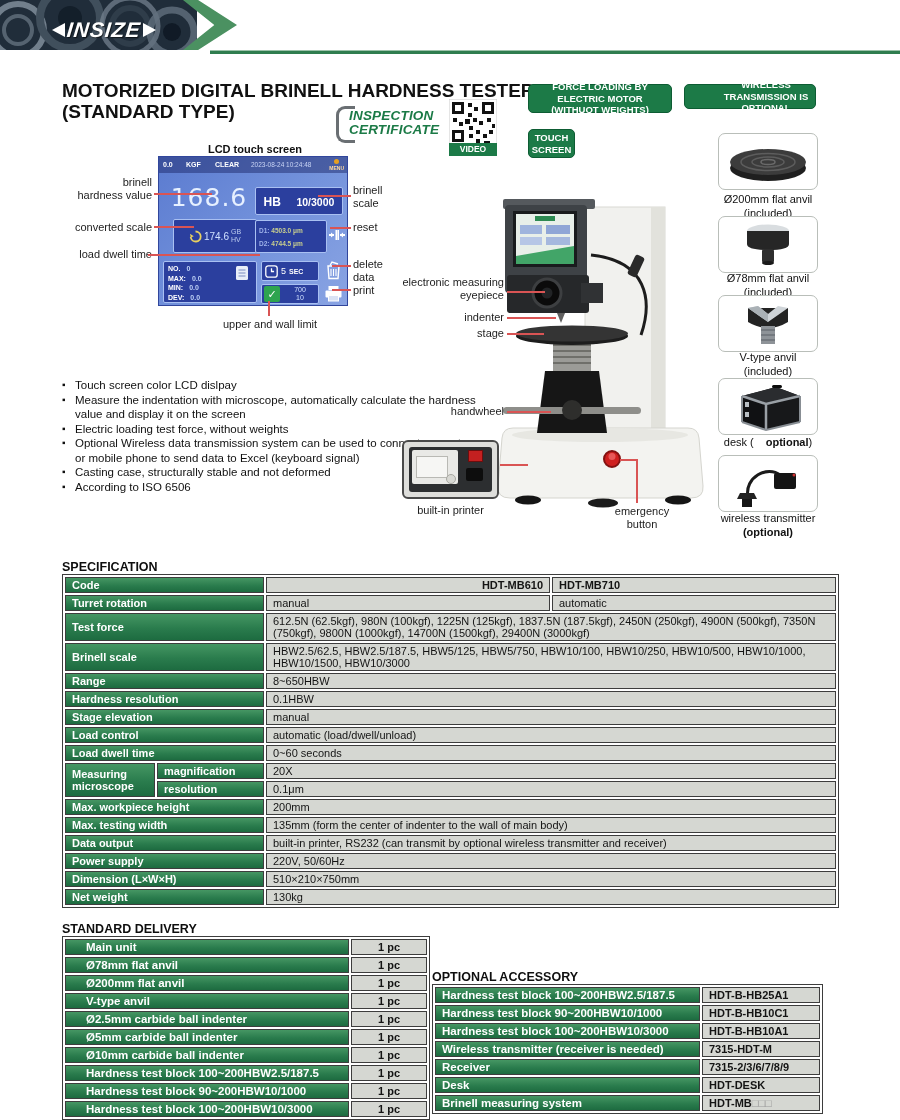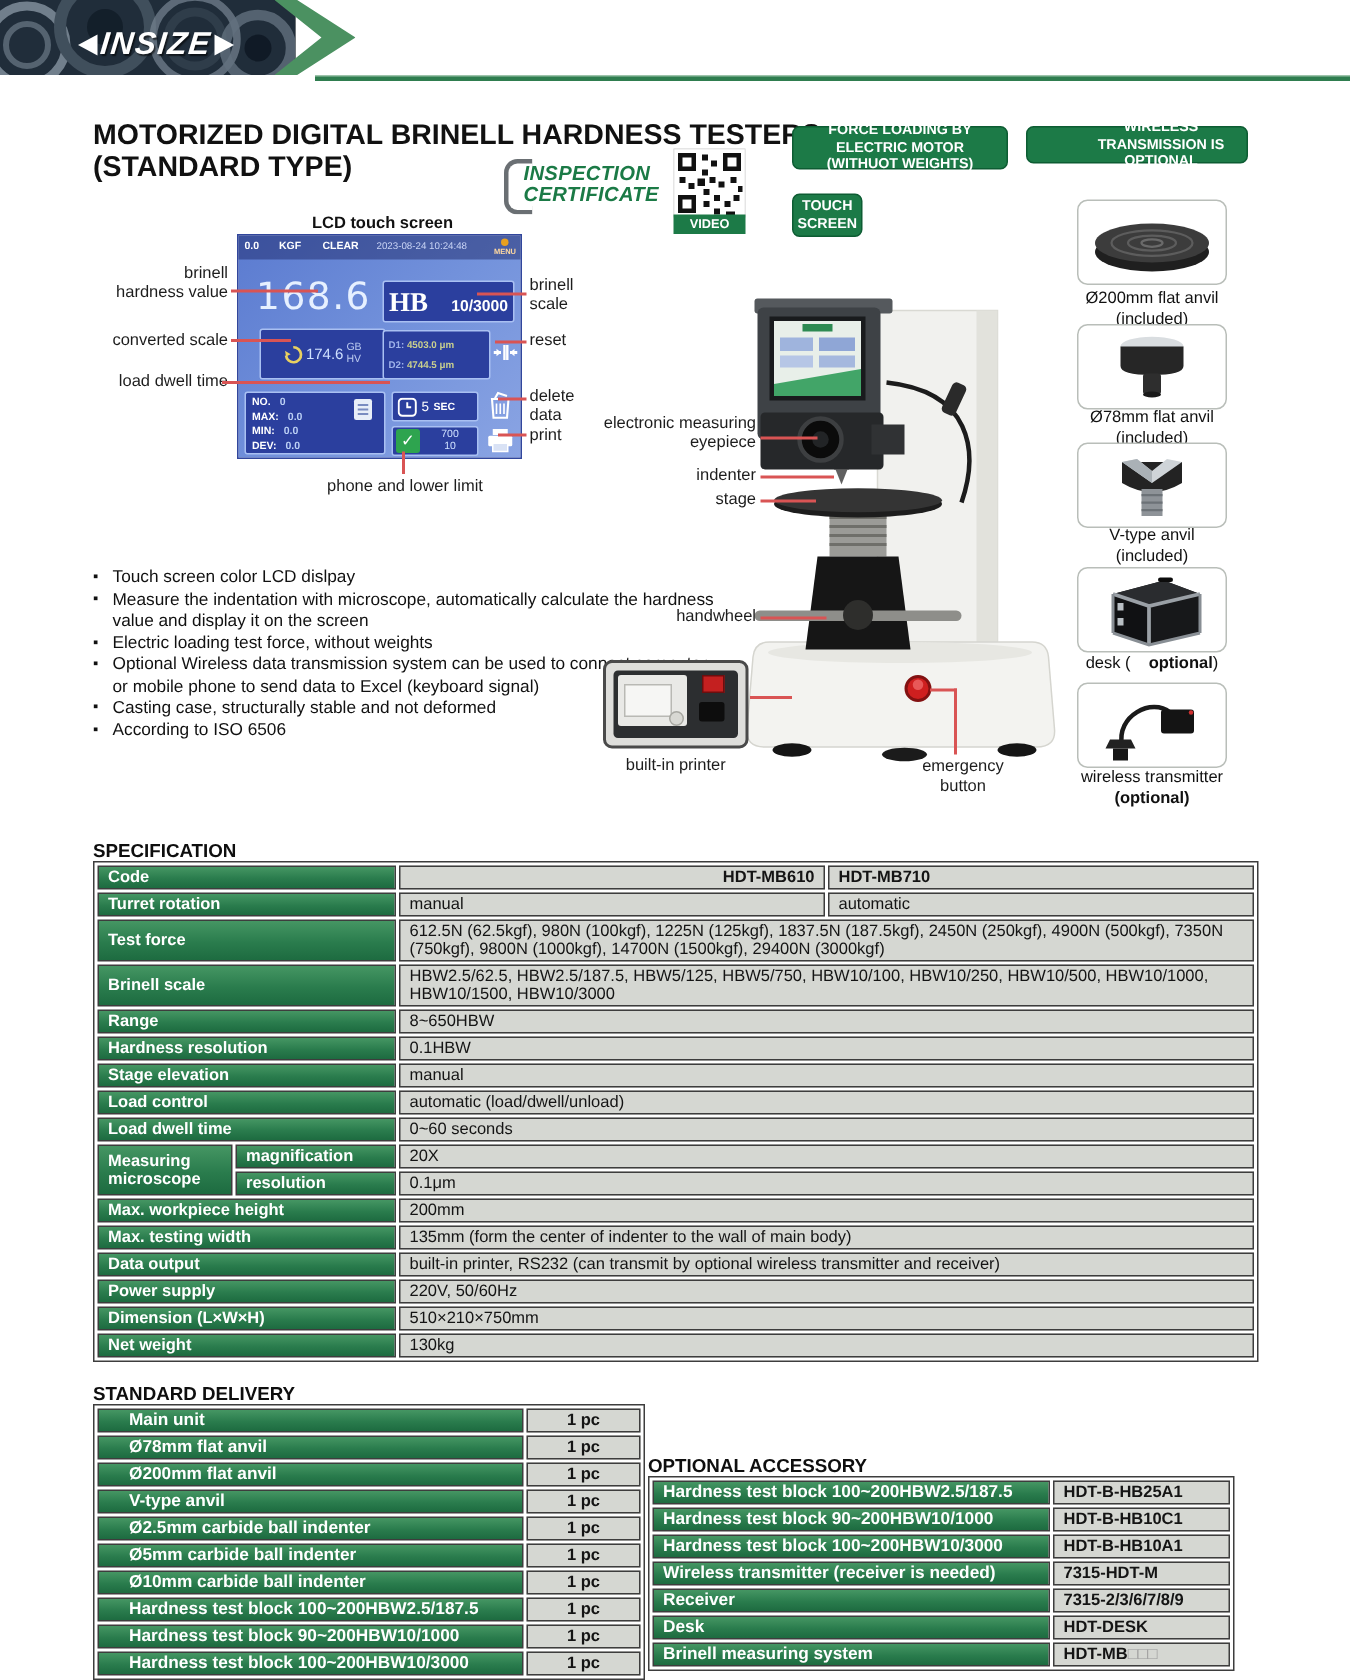--- a/index.html
+++ b/index.html
@@ -18,32 +18,32 @@
 
   
   #title{left:62px;top:80px;font-size:19px;font-weight:bold;line-height:21px;color:#111;}
   #cert{left:336px;top:106px;width:130px;height:38px;}
   #cert .bracket{position:absolute;left:0;top:0;width:16px;height:31px;border:3px solid #6a6f73;border-right:none;border-radius:9px 0 0 9px;}
   #cert .ctext{position:absolute;left:13px;top:3px;color:#1b7a46;font-weight:bold;font-style:italic;font-size:13.5px;line-height:14px;letter-spacing:.2px;}
   #qr{left:449px;top:99px;width:48px;height:46px;}
   #video-bar{left:449px;top:143px;width:48px;height:13px;background:#1c7a47;color:#fff;font-size:8.5px;font-weight:bold;text-align:center;line-height:13px;}
   .badge{background:#1c7a47;color:#fff;font-weight:bold;font-size:9.5px;line-height:11.5px;text-align:center;border-radius:5px;border:1px solid #0d5c33;display:flex;align-items:center;justify-content:center;padding:2px 4px;box-sizing:border-box;}
   #badge-force{left:528px;top:84px;width:144px;height:29px;}
-  #badge-wireless{left:684px;top:84px;width:148px;height:25px;padding-left:36px;}
+  #badge-wireless{left:684px;top:84px;width:132px;height:25px;padding-left:36px;}
   #badge-touch{left:528px;top:129px;width:47px;height:29px;}
 
   
   #lcd-caption{left:180px;top:143px;width:150px;text-align:center;font-size:11px;font-weight:bold;color:#111;}
   #lcd{left:158px;top:156px;width:190px;height:150px;background:linear-gradient(135deg,#5b7bd0 0%,#7493dc 55%,#8aa4e3 100%);border:1px solid #31469c;box-sizing:border-box;}
   #lcd .topbar{position:absolute;left:0;top:0;width:100%;height:16px;background:rgba(22,32,96,.45);color:#fff;font-size:7px;font-weight:bold;}
   #lcd .topbar span{position:absolute;top:4px;}
   .lpanel{position:absolute;background:#2b3f9e;border:1px solid #a9c0f2;border-radius:2px;box-sizing:border-box;}
   #hardness-big{position:absolute;left:4px;top:26px;width:92px;height:34px;color:#e6f0ff;font-size:25px;letter-spacing:1px;text-align:center;font-family:"DejaVu Sans",sans-serif;}
   #scale-panel{left:96px;top:30px;width:88px;height:28px;color:#fff;text-align:center;line-height:26px;}
-  #scale-panel .hb{font-size:18px;font-weight:bold;font-family:Liberation Serif, serif;}
+  #scale-panel .hb{font-size:12px;font-weight:bold;}
   #scale-panel .sv{font-size:10.5px;font-weight:bold;margin-left:11px;}
   #conv-panel{left:14px;top:62px;width:84px;height:34px;color:#cfe0ff;display:flex;align-items:center;justify-content:center;gap:2px;}
   #conv-panel .cv{font-size:10px;}
   #conv-panel .stack{display:flex;flex-direction:column;font-size:7px;color:#bccbf0;line-height:8px;}
   #d-panel{left:96px;top:63px;width:72px;height:33px;color:#9fb3ea;font-size:6.5px;font-weight:bold;padding:3px 3px;box-sizing:border-box;line-height:13px;}
   #d-panel .dv{color:#c9cf8e;}
   #stats-panel{left:4px;top:104px;width:94px;height:42px;color:#fff;font-size:7px;font-weight:bold;padding:2px 4px;box-sizing:border-box;line-height:9.5px;}
   #stats-panel .sv{color:#bcd0f5;margin-left:6px;}
   #dwell-panel{left:102px;top:104px;width:58px;height:20px;color:#fff;display:flex;align-items:center;gap:3px;padding:0 3px;box-sizing:border-box;}
   #dwell-panel .dn{font-size:9px;} #dwell-panel .du{font-size:7px;font-weight:bold;}
@@ -267,21 +267,21 @@
   <div class="callout" style="left:353px;top:184px">
     <div>brinell</div>
     <div>scale</div>
   </div>
   <div class="callout" style="left:353px;top:221px">reset</div>
   <div class="callout" style="left:353px;top:258px">
     <div>delete</div>
     <div>data</div>
   </div>
   <div class="callout" style="left:353px;top:284px">print</div>
-  <div class="callout" style="left:190px;top:318px;width:160px;text-align:center">phone and lower limit</div>
+  <div class="callout" style="left:190px;top:318px;width:160px;text-align:center">upper and wall limit</div>
 
   <div class="lead" style="left:154px;top:193px;width:58px"></div>
   <div class="lead" style="left:154px;top:226px;width:40px"></div>
   <div class="lead" style="left:148px;top:254px;width:112px"></div>
   <div class="lead" style="left:318px;top:195px;width:33px"></div>
   <div class="lead" style="left:330px;top:227px;width:21px"></div>
   <div class="lead" style="left:332px;top:265px;width:19px"></div>
   <div class="lead" style="left:332px;top:289px;width:19px"></div>
   <div class="lead v" style="left:268px;top:301px;height:15px"></div>
 

